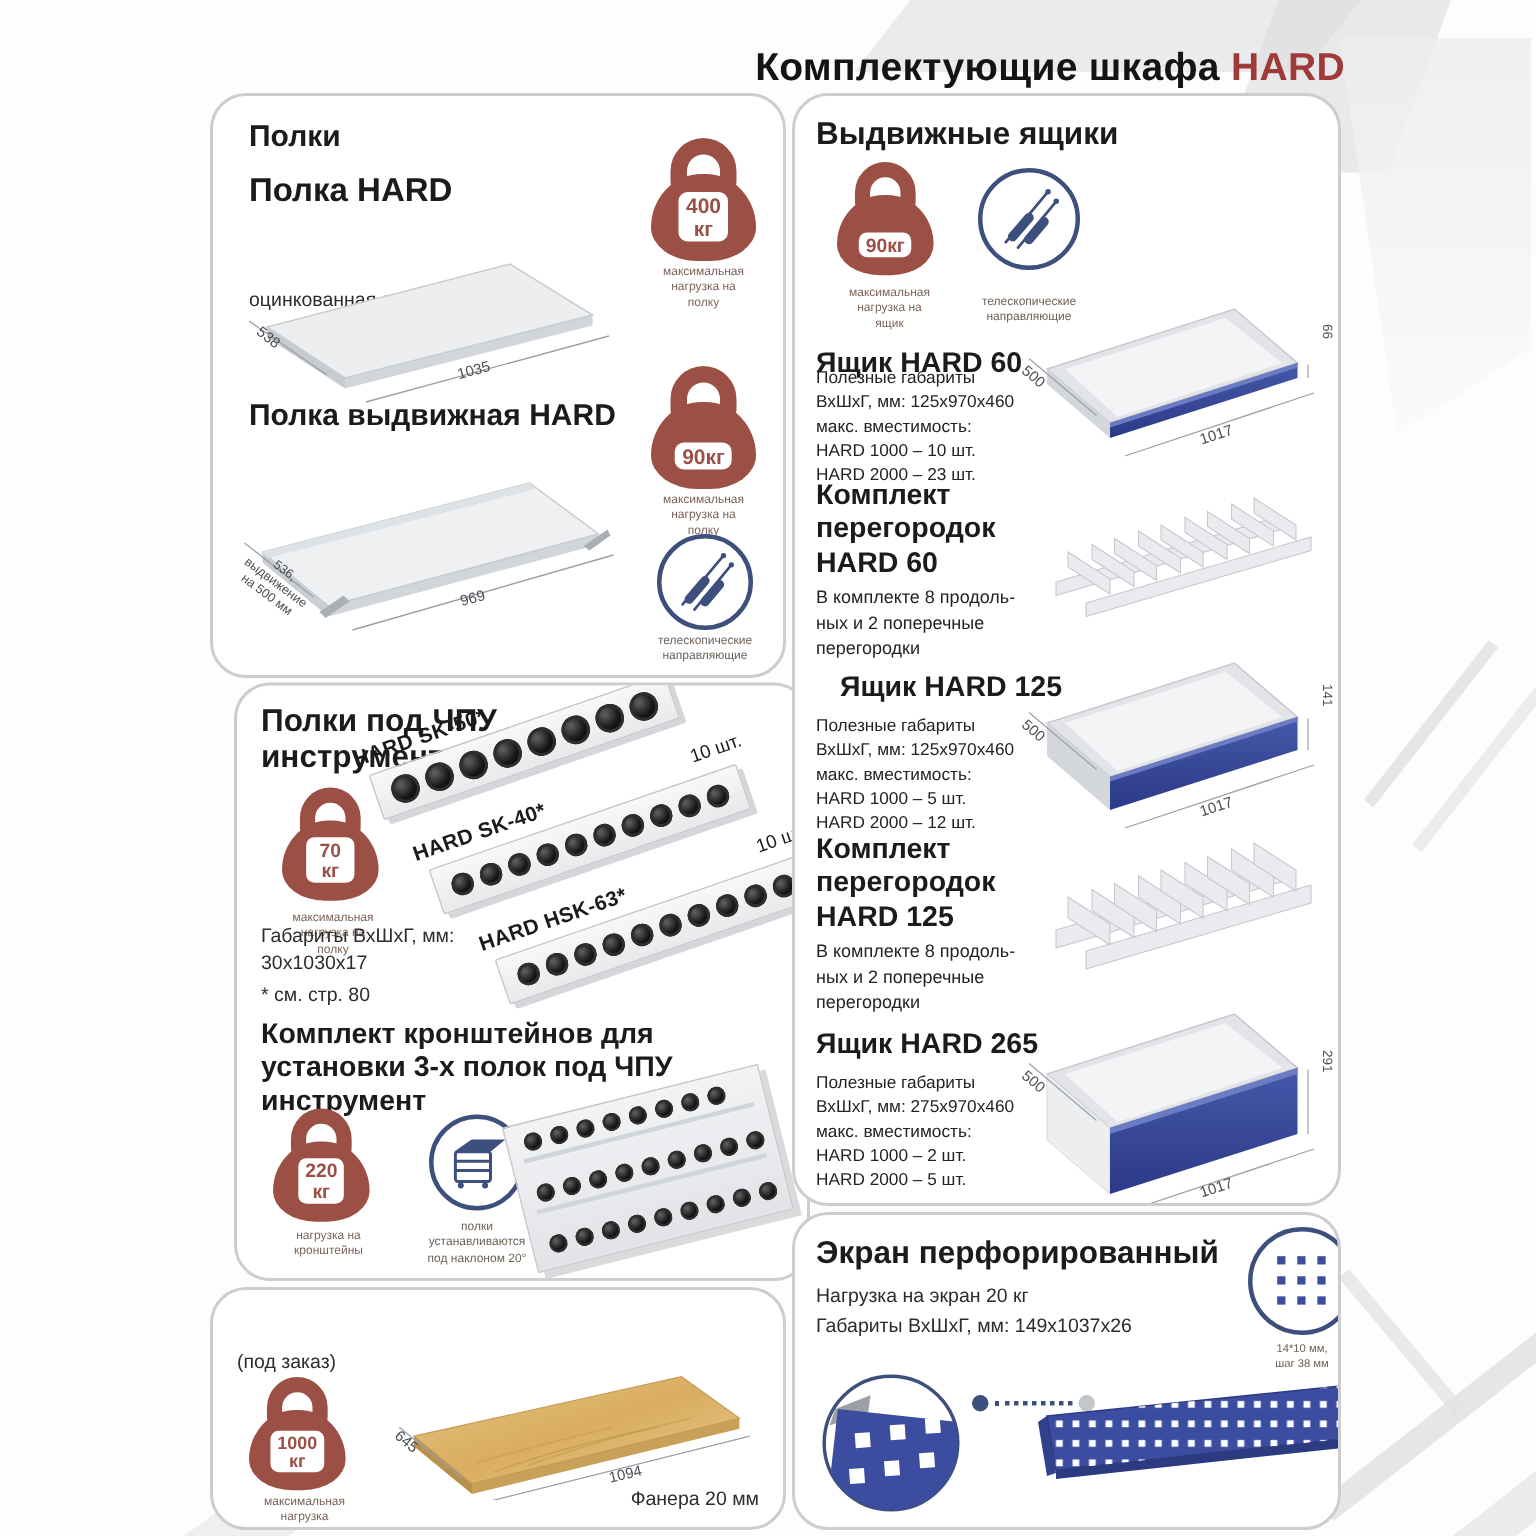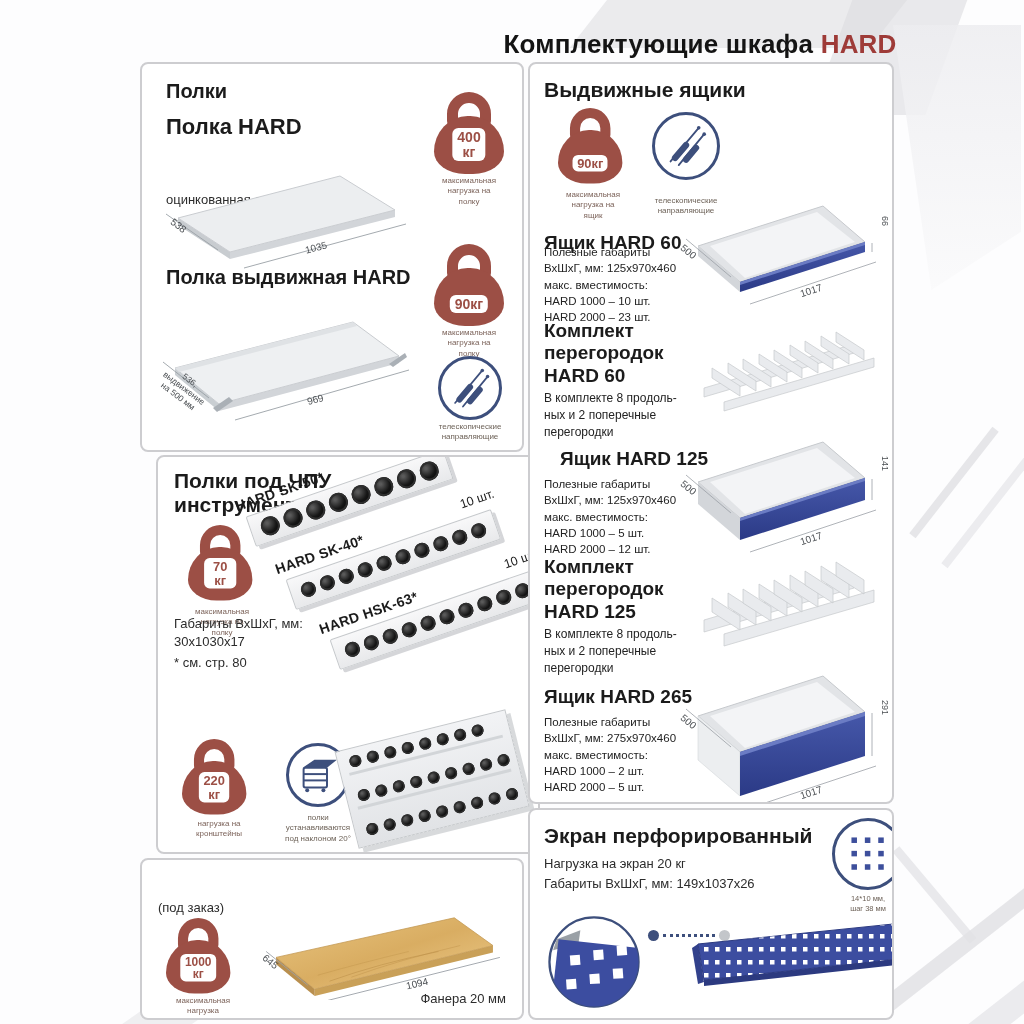--- a/index.html
+++ b/index.html
@@ -1,19 +1,19 @@
 <!DOCTYPE html>
 <html><head>
 <meta charset="utf-8">
 <style>
   html,body{margin:0;padding:0;background:#fff;}
   body{font-family:"Liberation Sans","DejaVu Sans",sans-serif;color:#1b1b1b;}
   .page{position:relative;width:1024px;height:1024px;background:#fdfdfe;overflow:hidden;}
   .deco{position:absolute;z-index:0;}
-  .card{position:absolute;z-index:1;background:#fff;border:2px solid #cdcdd0;border-radius:8px;overflow:hidden;}
+  .card{position:absolute;z-index:1;background:#fff;border:2px solid #cdcdd0;border-radius:24px;overflow:hidden;}
   .page-title{position:absolute;z-index:2;top:12px;left:440px;width:520px;text-align:center;
     font-size:26px;font-weight:800;letter-spacing:.2px;color:#141414;}
   .accent{color:#9e3b38;}
   .pre{white-space:pre-line;}
   .abs{position:absolute;}
   .h-card{font-size:20px;font-weight:800;line-height:1.15;}
   .h-prod{font-size:22px;font-weight:800;}
   .h-sec{font-size:19px;font-weight:800;line-height:1.18;}
   .body-sm{font-size:12px;line-height:1.42;color:#232323;}
   .note{font-size:13px;color:#2c2c2c;}
@@ -200,20 +200,21 @@
           <i class="hole"></i>
           <i class="hole"></i>
           <i class="hole"></i>
       </div>
     </div>
 
     <div class="abs note pre" style="left:16px;top:158px;line-height:1.4;">Габариты ВхШхГ, мм:
 30х1030х17</div>
     <div class="abs note" style="left:16px;top:198px;">* см. стр. 80</div>
 
+    <div class="abs h-sec" style="left:16px;top:222px;width:352px;">Комплект кронштейнов для установки 3-х полок под ЧПУ инструмент</div>
 
     <div class="kb sm" style="left:24px;top:282px;">
       <div class="handle"></div>
       <div class="bell"></div>
       <div class="wt pre">220
 кг</div>
     </div>
     <div class="icon-cap" style="left:6px;top:362px;width:110px;">нагрузка на
 кронштейны</div>
 

